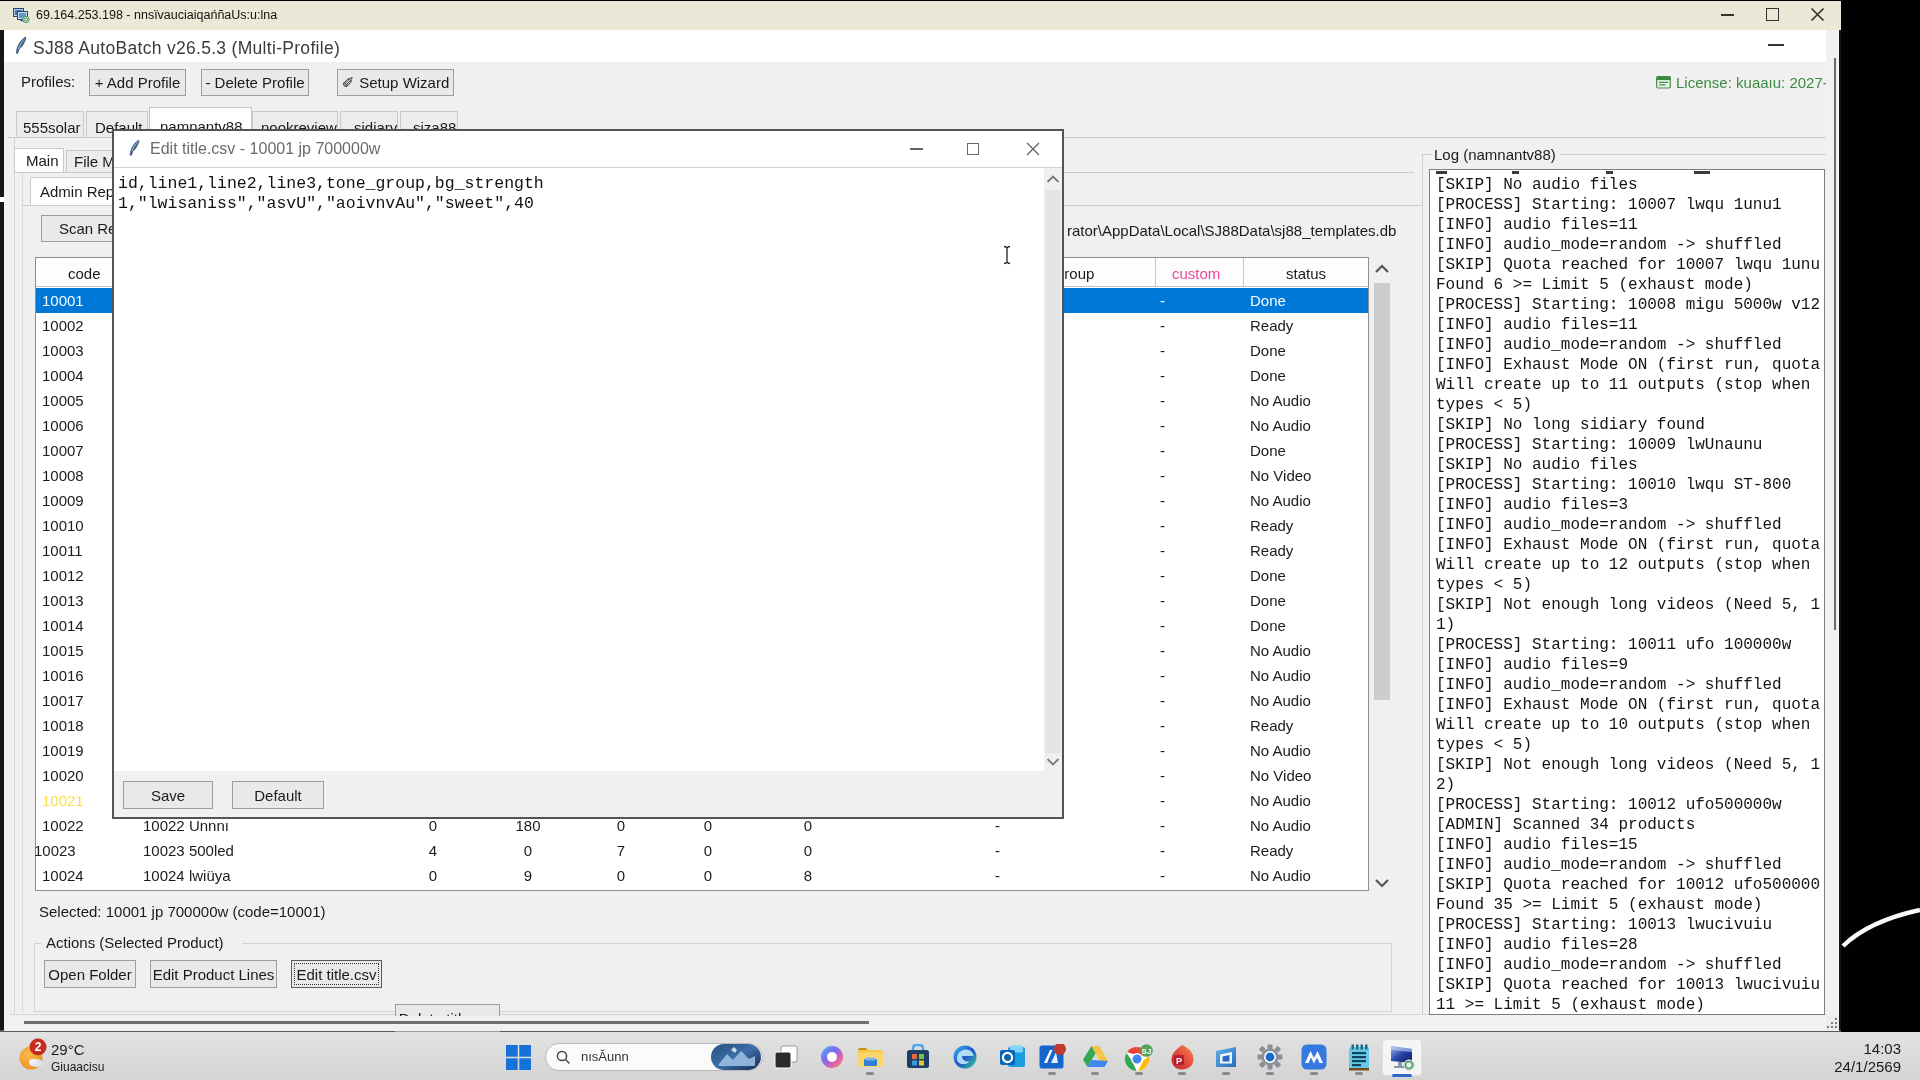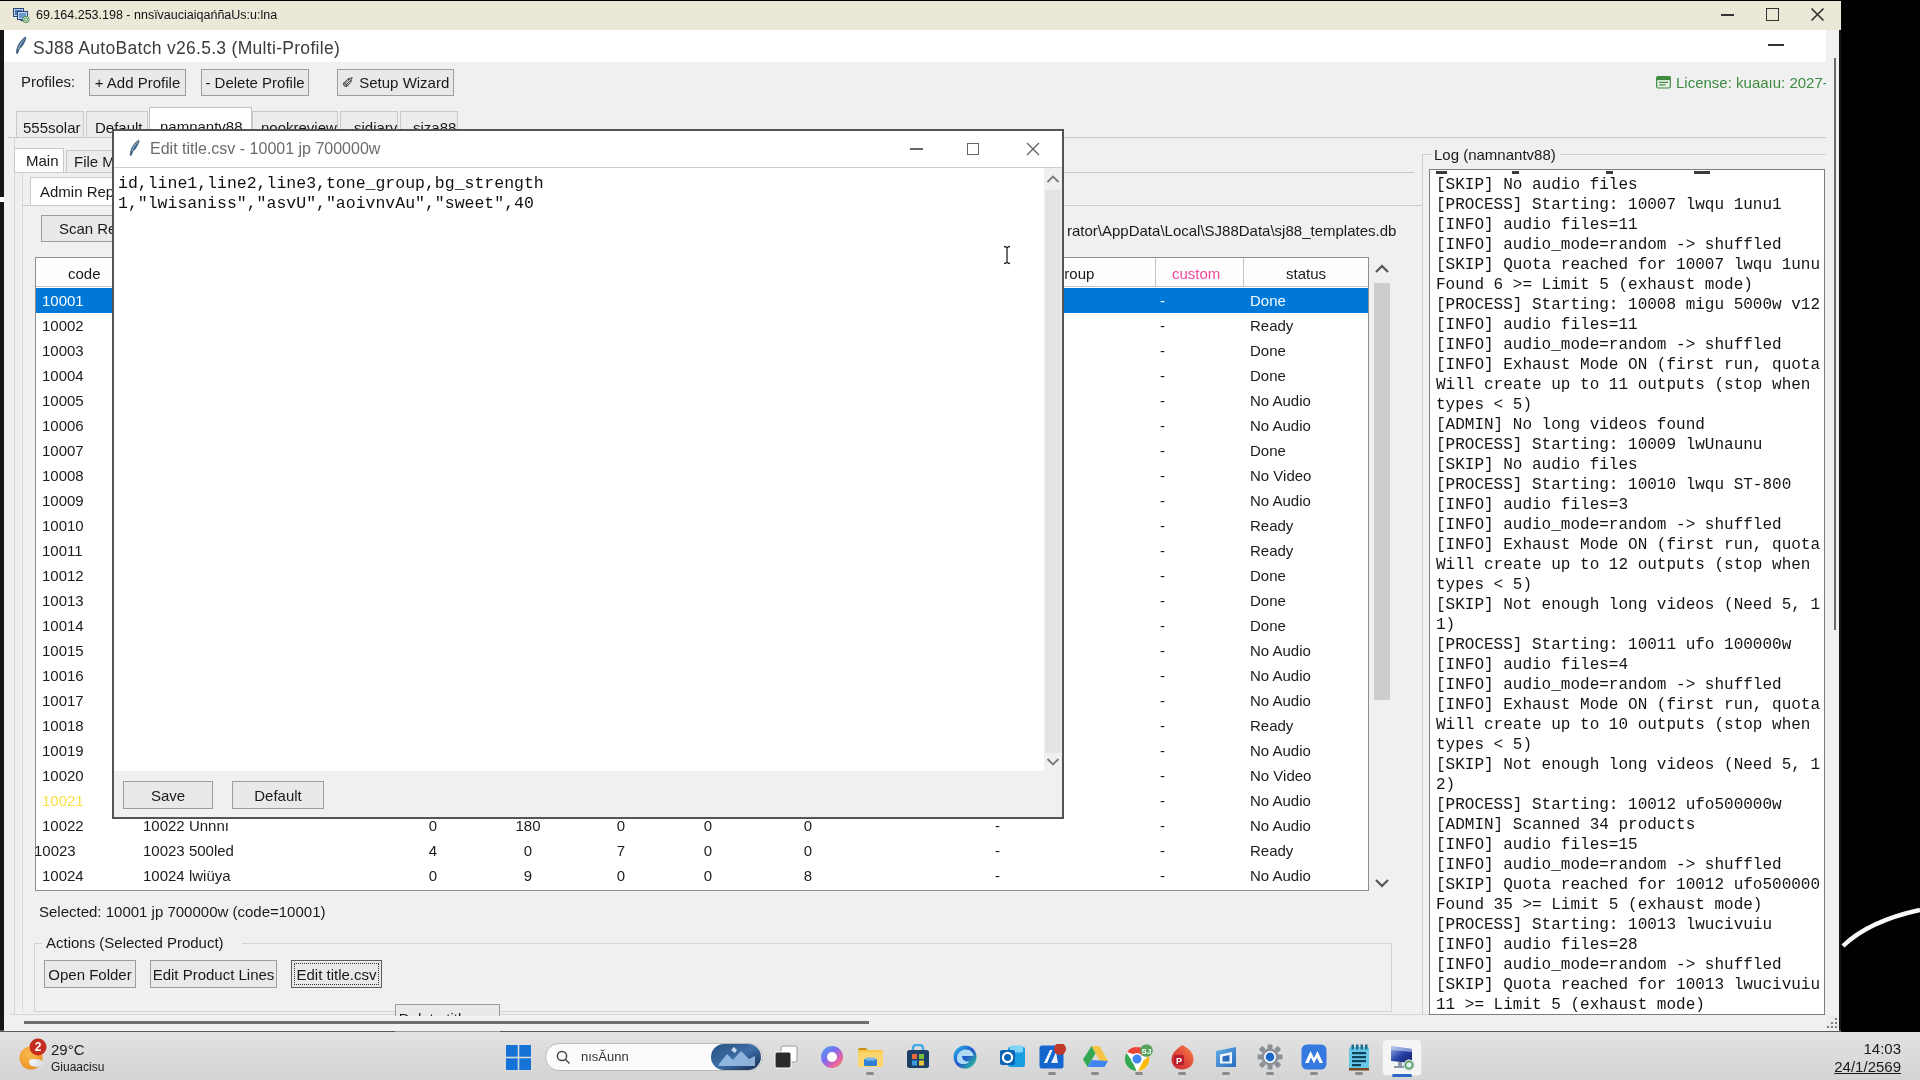--- a/index.html
+++ b/index.html
@@ -226,33 +226,33 @@
     <div class="logline" style="top:46px">[INFO] audio files=11</div>
     <div class="logline" style="top:66px">[INFO] audio_mode=random -&gt; shuffled</div>
     <div class="logline" style="top:86px">[SKIP] Quota reached for 10007 lwqu 1unu:</div>
     <div class="logline" style="top:106px">Found 6 &gt;= Limit 5 (exhaust mode)</div>
     <div class="logline" style="top:126px">[PROCESS] Starting: 10008 migu 5000w v12</div>
     <div class="logline" style="top:146px">[INFO] audio files=11</div>
     <div class="logline" style="top:166px">[INFO] audio_mode=random -&gt; shuffled</div>
     <div class="logline" style="top:186px">[INFO] Exhaust Mode ON (first run, quota</div>
     <div class="logline" style="top:206px">Will create up to 11 outputs (stop when</div>
     <div class="logline" style="top:226px">types &lt; 5)</div>
-    <div class="logline" style="top:246px">[ADMIN] No long videos found</div>
+    <div class="logline" style="top:246px">[SKIP] No long sidiary found</div>
     <div class="logline" style="top:266px">[PROCESS] Starting: 10009 lwUnaunu</div>
     <div class="logline" style="top:286px">[SKIP] No audio files</div>
     <div class="logline" style="top:306px">[PROCESS] Starting: 10010 lwqu ST-800</div>
     <div class="logline" style="top:326px">[INFO] audio files=3</div>
     <div class="logline" style="top:346px">[INFO] audio_mode=random -&gt; shuffled</div>
     <div class="logline" style="top:366px">[INFO] Exhaust Mode ON (first run, quota</div>
     <div class="logline" style="top:386px">Will create up to 12 outputs (stop when</div>
     <div class="logline" style="top:406px">types &lt; 5)</div>
     <div class="logline" style="top:426px">[SKIP] Not enough long videos (Need 5, 1</div>
     <div class="logline" style="top:446px">1)</div>
     <div class="logline" style="top:466px">[PROCESS] Starting: 10011 ufo 100000w</div>
-    <div class="logline" style="top:486px">[INFO] audio files=4</div>
+    <div class="logline" style="top:486px">[INFO] audio files=9</div>
     <div class="logline" style="top:506px">[INFO] audio_mode=random -&gt; shuffled</div>
     <div class="logline" style="top:526px">[INFO] Exhaust Mode ON (first run, quota</div>
     <div class="logline" style="top:546px">Will create up to 10 outputs (stop when</div>
     <div class="logline" style="top:566px">types &lt; 5)</div>
     <div class="logline" style="top:586px">[SKIP] Not enough long videos (Need 5, 1</div>
     <div class="logline" style="top:606px">2)</div>
     <div class="logline" style="top:626px">[PROCESS] Starting: 10012 ufo500000w</div>
     <div class="logline" style="top:646px">[ADMIN] Scanned 34 products</div>
     <div class="logline" style="top:666px">[INFO] audio files=15</div>
     <div class="logline" style="top:686px">[INFO] audio_mode=random -&gt; shuffled</div>
@@ -502,12 +502,12 @@
 <div class="abs" style="left:866px;top:1072px;width:8px;height:3px;background:#8a8a8a;border-radius:2px;"></div>
 <div class="abs" style="left:1048px;top:1072px;width:8px;height:3px;background:#8a8a8a;border-radius:2px;"></div>
 <div class="abs" style="left:1091px;top:1072px;width:8px;height:3px;background:#8a8a8a;border-radius:2px;"></div>
 <div class="abs" style="left:1135px;top:1072px;width:8px;height:3px;background:#8a8a8a;border-radius:2px;"></div>
 <div class="abs" style="left:1178px;top:1072px;width:8px;height:3px;background:#8a8a8a;border-radius:2px;"></div>
 <div class="abs" style="left:1222px;top:1072px;width:8px;height:3px;background:#8a8a8a;border-radius:2px;"></div>
 <div class="abs" style="left:1266px;top:1072px;width:8px;height:3px;background:#8a8a8a;border-radius:2px;"></div>
 <div class="abs" style="left:1310px;top:1072px;width:8px;height:3px;background:#8a8a8a;border-radius:2px;"></div>
 <div class="abs" style="left:1355px;top:1072px;width:8px;height:3px;background:#8a8a8a;border-radius:2px;"></div>
 <div class="abs" style="left:1851px;top:1040px;font-size:15px;color:#1a1a1a;white-space:nowrap;width:50px;text-align:right;">14:03</div>
-<div class="abs" style="left:1829px;top:1058px;font-size:15px;color:#1a1a1a;white-space:nowrap;width:72px;text-align:right;text-decoration:underline;">24/1/2569</div>
+<div class="abs" style="left:1829px;top:1058px;font-size:15px;color:#1a1a1a;white-space:nowrap;width:72px;text-align:right;">24/1/2569</div>
 </body></html>

